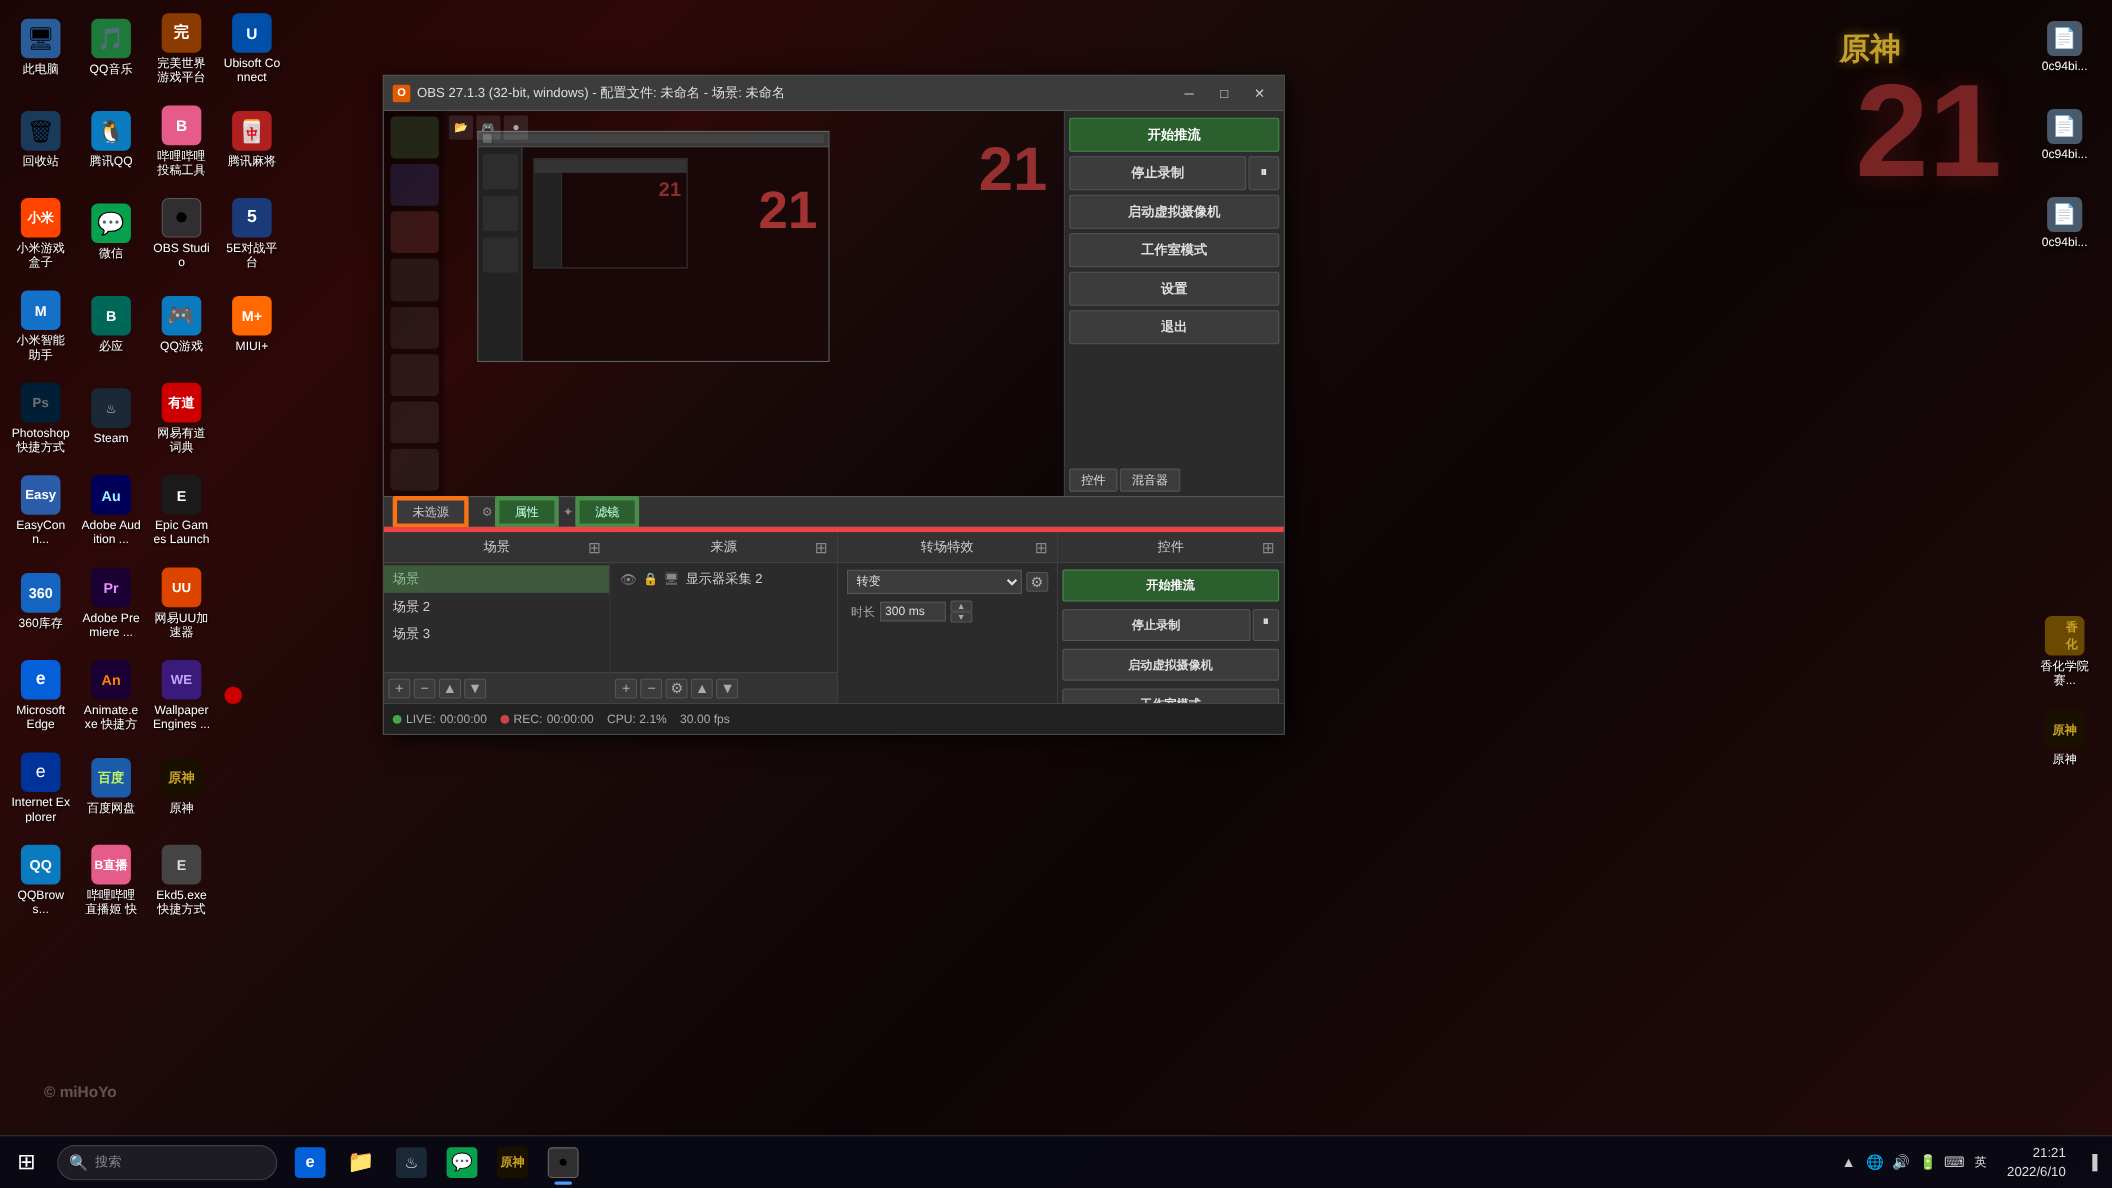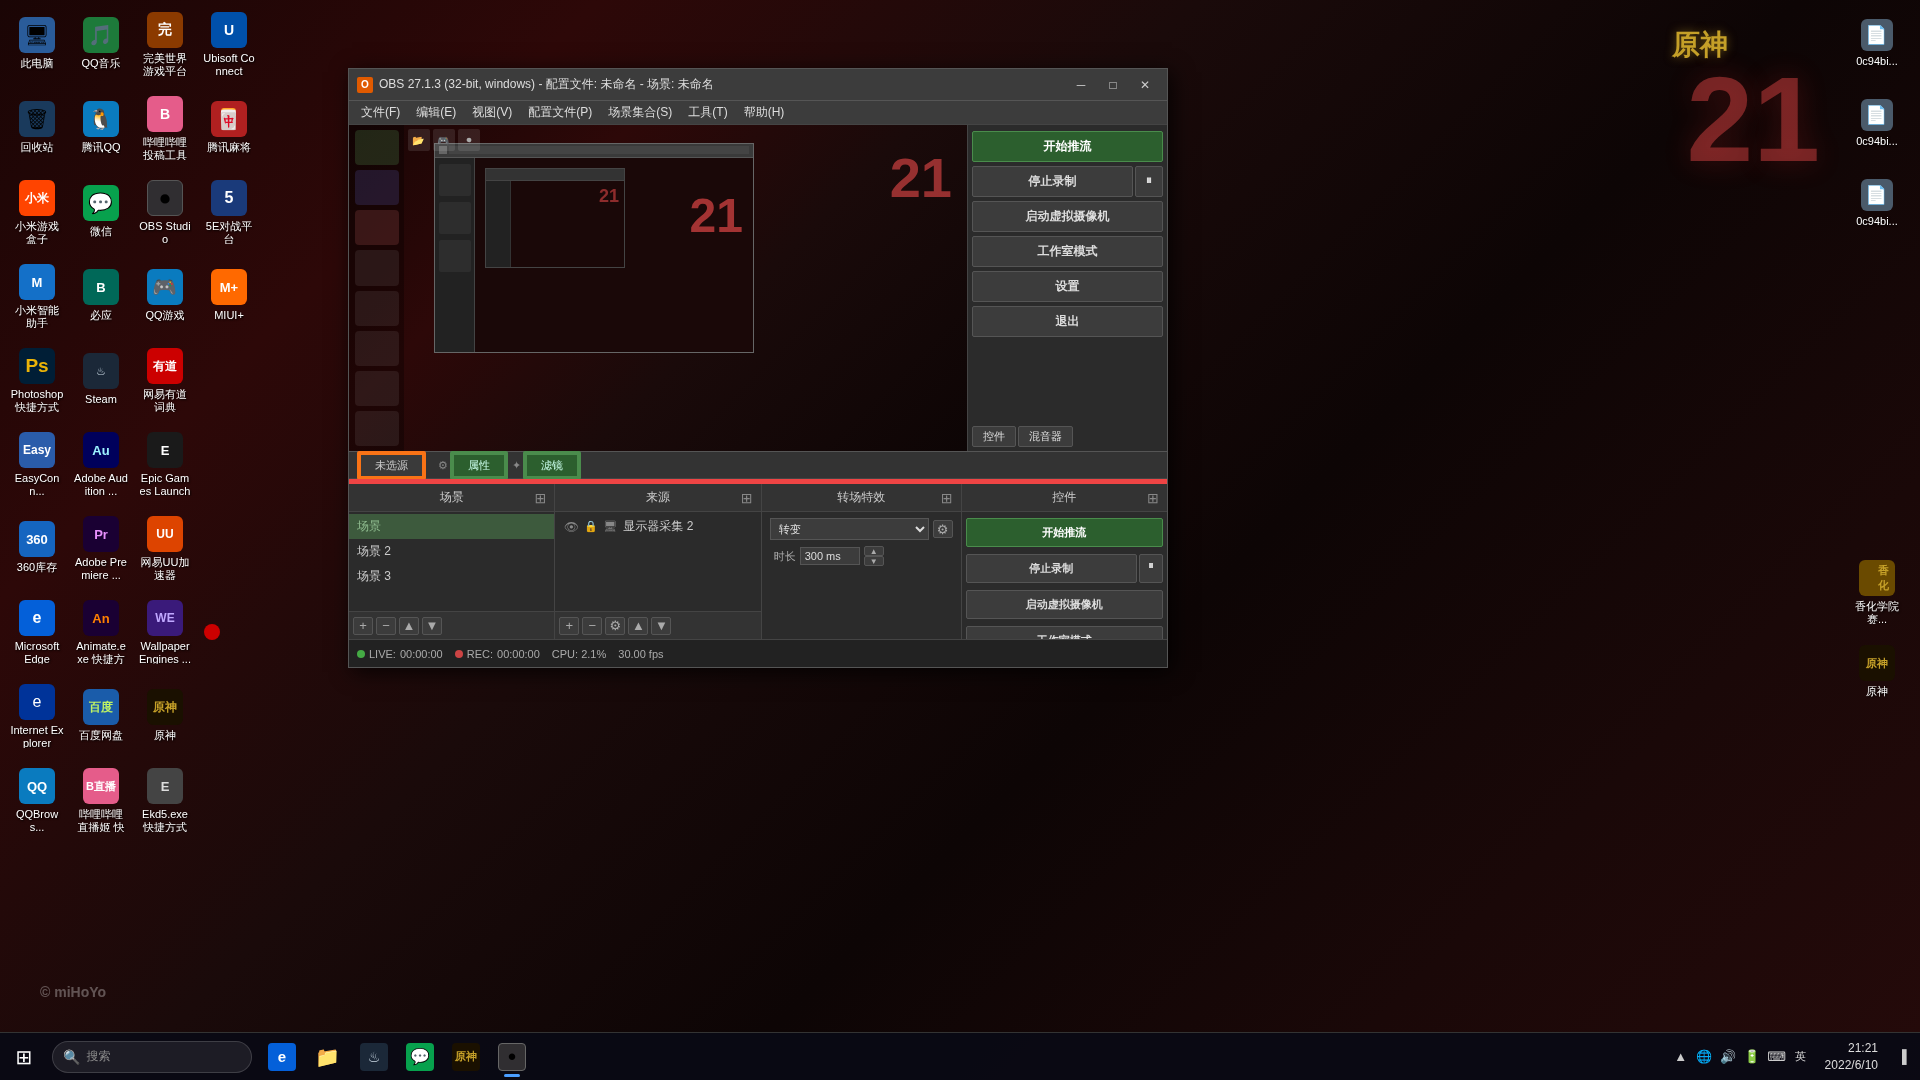--- a/index.html
+++ b/index.html
@@ -682,21 +682,21 @@
   <div class="desktop-icon">
     <div class="icon-img" style="background:#0a7bbf;">🎮</div>
     <div class="icon-label">QQ游戏</div>
   </div>
   <div class="desktop-icon">
     <div class="icon-img" style="background:#ff6900;color:#fff;font-size:13px;font-weight:bold;">M+</div>
     <div class="icon-label">MIUI+</div>
   </div>
 
   <div class="desktop-icon">
-    <div class="icon-img" style="background:#001e36;color:#eab308;font-size:19px;font-weight:bold;">Ps</div>
+    <div class="icon-img" style="background:#001e36;color:#737373;font-size:12px;font-weight:bold;">Ps</div>
     <div class="icon-label">Photoshop 快捷方式</div>
   </div>
   <div class="desktop-icon">
     <div class="icon-img" style="background:#1b2838;color:#c7d5e0;font-size:11px;">♨</div>
     <div class="icon-label">Steam</div>
   </div>
   <div class="desktop-icon">
     <div class="icon-img" style="background:#cc0000;color:#fff;font-size:12px;font-weight:bold;">有道</div>
     <div class="icon-label">网易有道词典</div>
   </div>
@@ -806,29 +806,20 @@
   <div class="obs-titlebar">
     <div class="title-icon">O</div>
     <div class="title-text">OBS 27.1.3 (32-bit, windows) - 配置文件: 未命名 - 场景: 未命名</div>
     <div class="win-controls">
       <div class="win-btn">─</div>
       <div class="win-btn">□</div>
       <div class="win-btn close">✕</div>
     </div>
   </div>
 
-  <div class="obs-menubar">
-    <div class="menu-item">文件(F)</div>
-    <div class="menu-item">编辑(E)</div>
-    <div class="menu-item">视图(V)</div>
-    <div class="menu-item">配置文件(P)</div>
-    <div class="menu-item">场景集合(S)</div>
-    <div class="menu-item">工具(T)</div>
-    <div class="menu-item">帮助(H)</div>
-  </div>
 
   <div class="obs-main">
 
     <div class="obs-preview">
 
       <div class="preview-desktop-sim">
 
         <div class="preview-left-icons">
           <div class="prev-icon" style="background:rgba(100,180,100,0.2);"></div>
           <div class="prev-icon" style="background:rgba(100,100,200,0.2);"></div>

